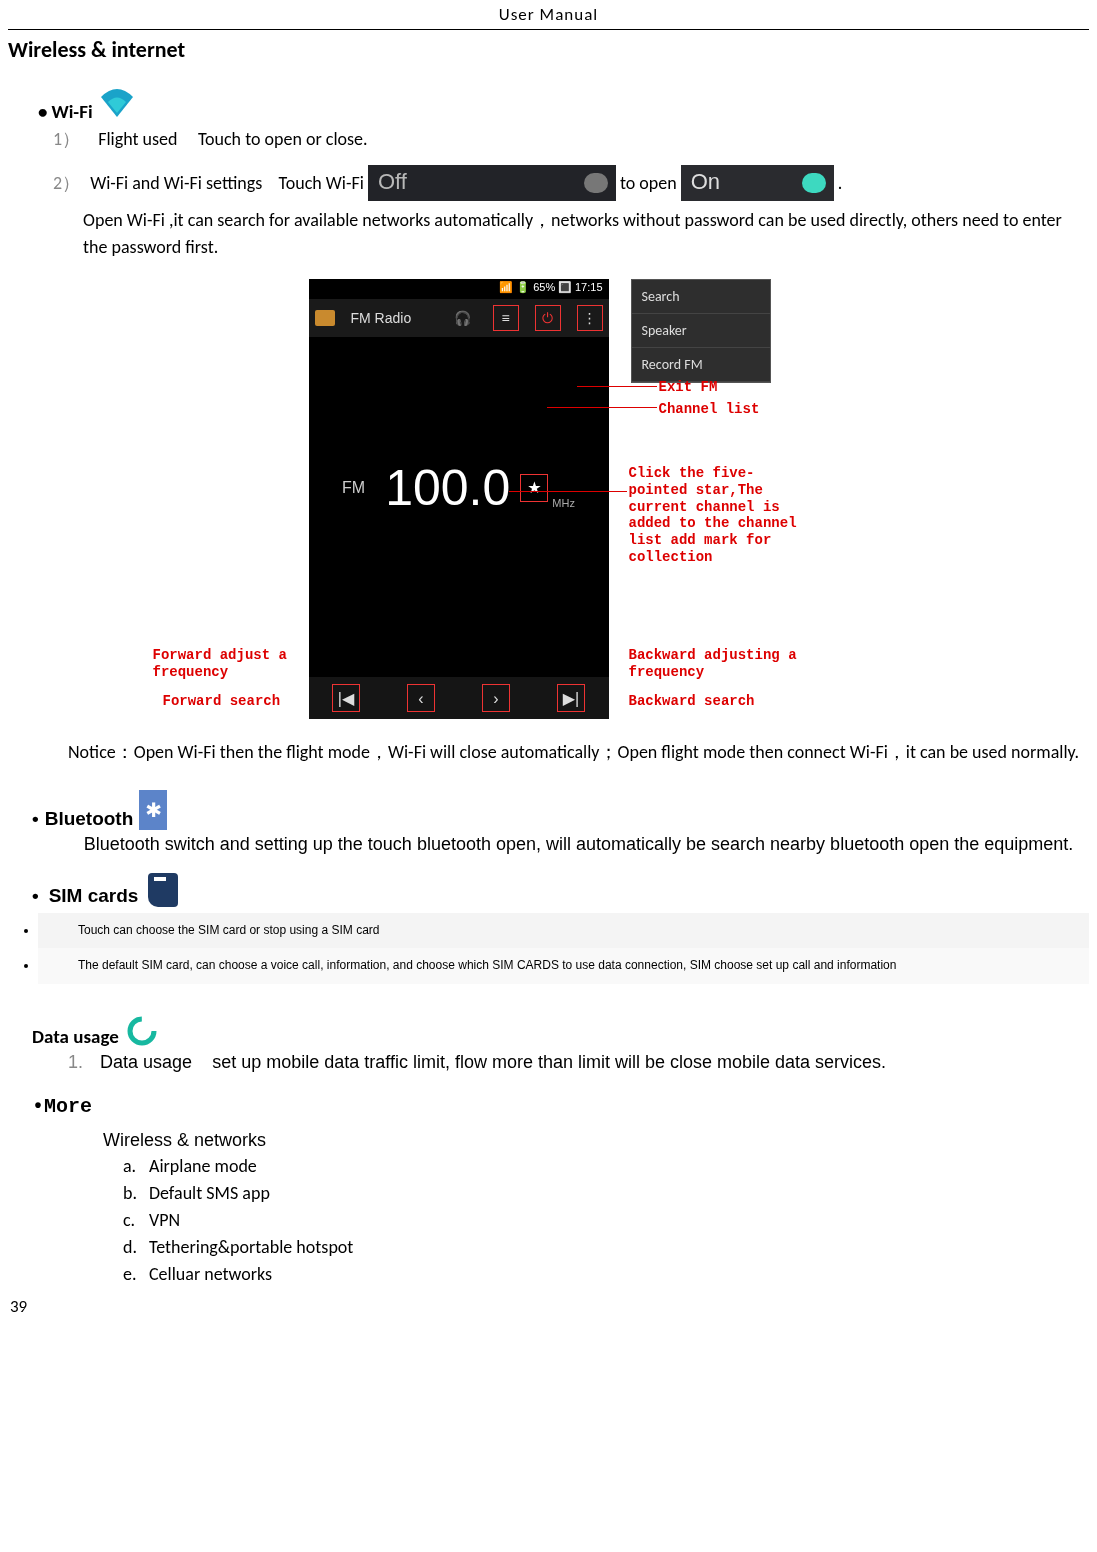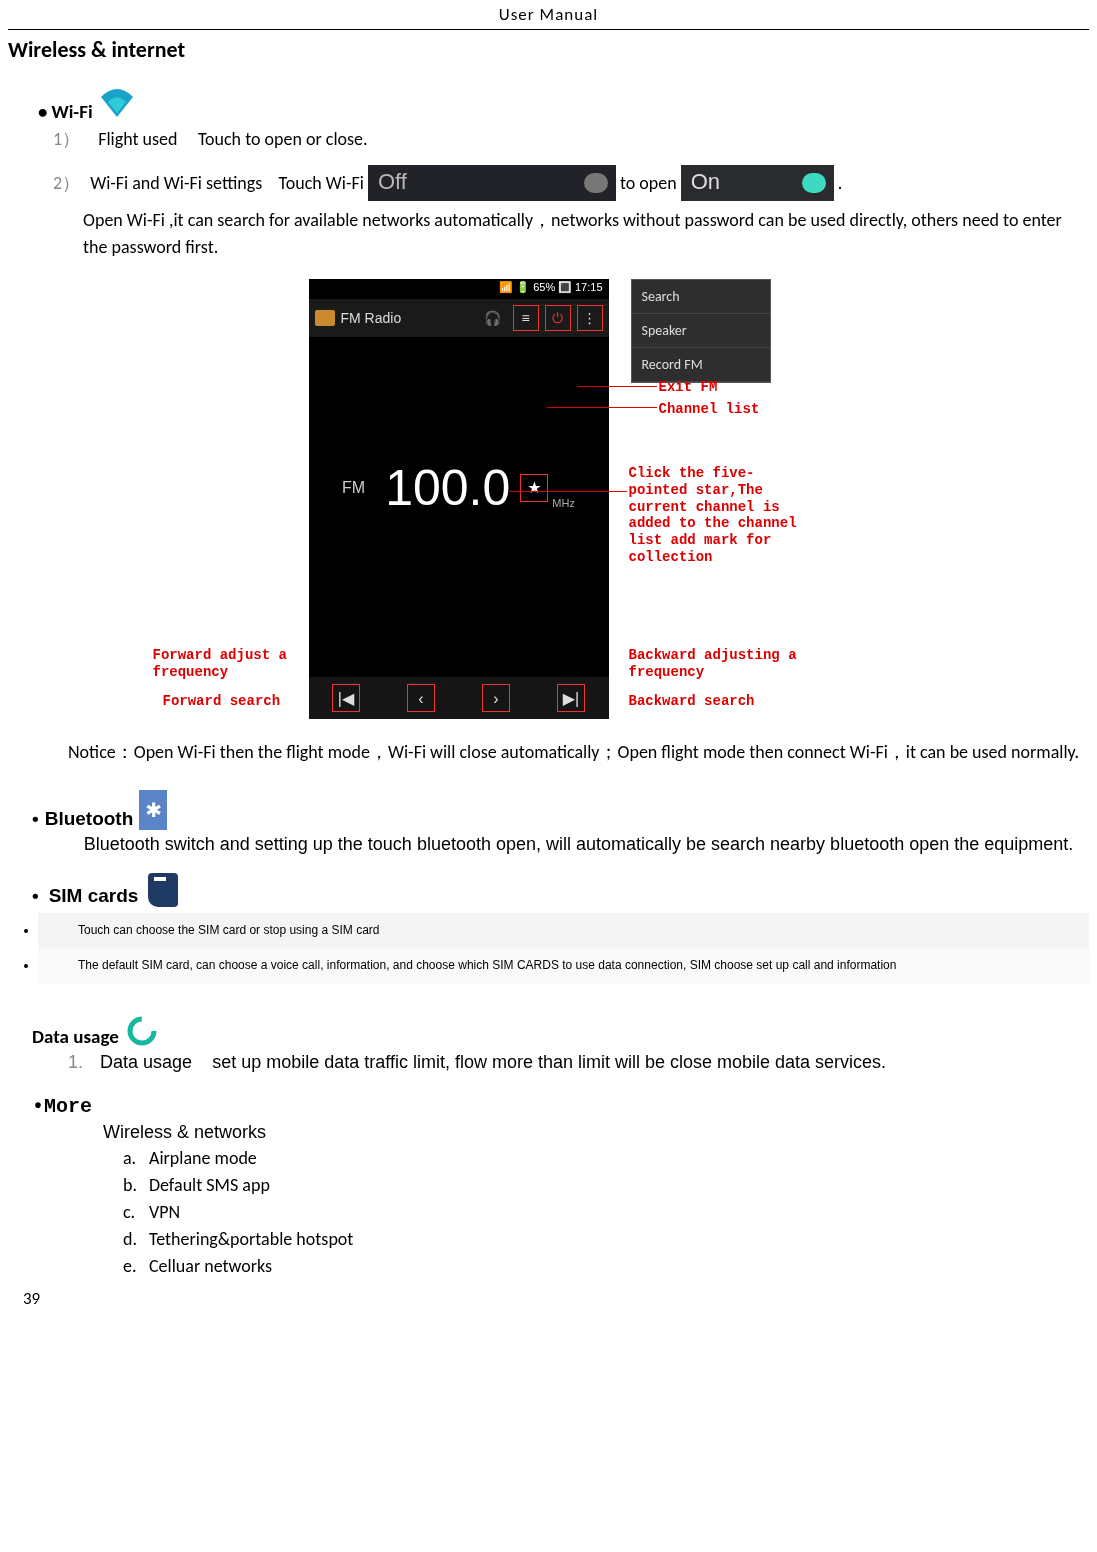--- a/index.html
+++ b/index.html
@@ -68,21 +68,21 @@
     color: #fff;
     font-family: sans-serif;
   }
   .phone .statusbar {
     height: 20px; background: #000;
     font-size: 11px; color: #fff; text-align: right;
     padding: 2px 6px;
   }
   .phone .titlebar {
     display: flex; align-items: center;
-    background: #1a1a1a; height: 38px; gap: 6px; padding: 0 6px;
+    background: #1a1a1a; height: 38px; gap: 16px; padding: 0 6px;
   }
   .fm-radio-icon { width: 20px; height: 16px; background: #c98a2e; border-radius: 2px; }
   .fm-title { font-size: 14px; color: #ddd; flex: 1; }
   .ico { width: 26px; height: 26px; display: flex; align-items: center; justify-content: center; color: #ddd; font-size: 14px; }
   .ico.headphone { color: #bbb; }
   .ico.list { border: 1px solid #e33; }
   .ico.power { color: #e33; border: 1px solid #e33; }
   .ico.menu { border: 1px solid #e33; }
   .freq-area {
     position: absolute; top: 180px; left: 0; right: 0;
@@ -150,29 +150,29 @@
   .data-heading {
     margin: 30px 0 0 24px;
     display: flex; align-items: flex-end; gap: 6px;
   }
   .data-heading .label { font-weight: bold; font-size: 19px; }
   .data-icon { width: 34px; height: 34px; }
   .data-icon svg { width: 100%; height: 100%; }
   .data-item { margin: 4px 0 0 60px; font-family: Arial, sans-serif; font-size: 18px; }
   .data-item .dn { color: #888; margin-right: 12px; }
   .more-heading {
-    margin: 22px 0 4px 24px;
+    margin: 22px 0 12px 24px;
     font-family: "Courier New", monospace;
     font-size: 20px;
     font-weight: bold;
   }
   .more-sub { margin: 4px 0 0 95px; font-family: Arial, sans-serif; font-size: 18px; }
   .more-list { margin: 2px 0 0 115px; font-size: 18px; line-height: 1.5; }
   .more-list .ml-num { display: inline-block; width: 26px; }
-  .page-num { margin-top: 8px; margin-left: 15px; font-size: 17px; }
+  .page-num { margin-top: 8px; margin-left: 2px; font-size: 17px; }
 </style>
 </head>
 <body>
 
 <div class="header">User    Manual</div>
 
 <div class="main-heading">Wireless &amp; internet</div>
 
 <div class="wifi-heading">
   <span class="wifi-label">•</span>

